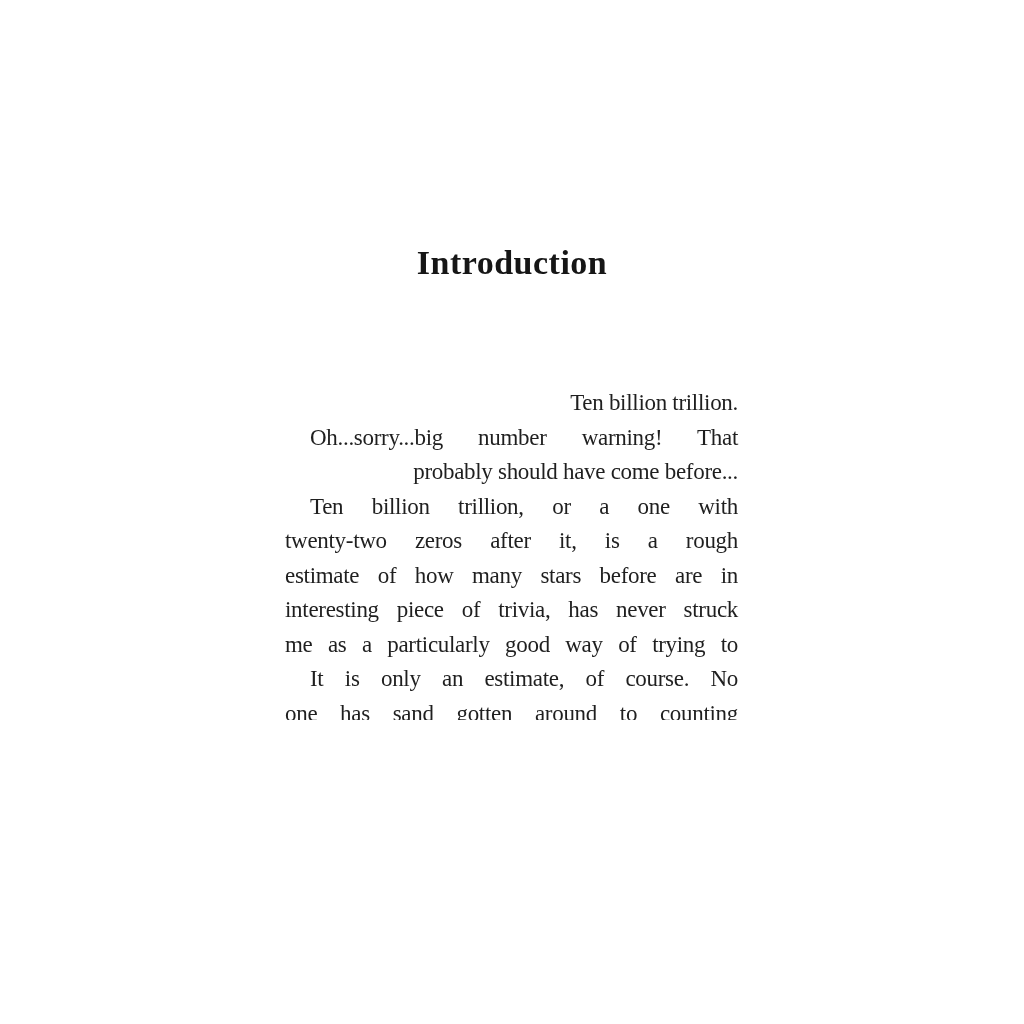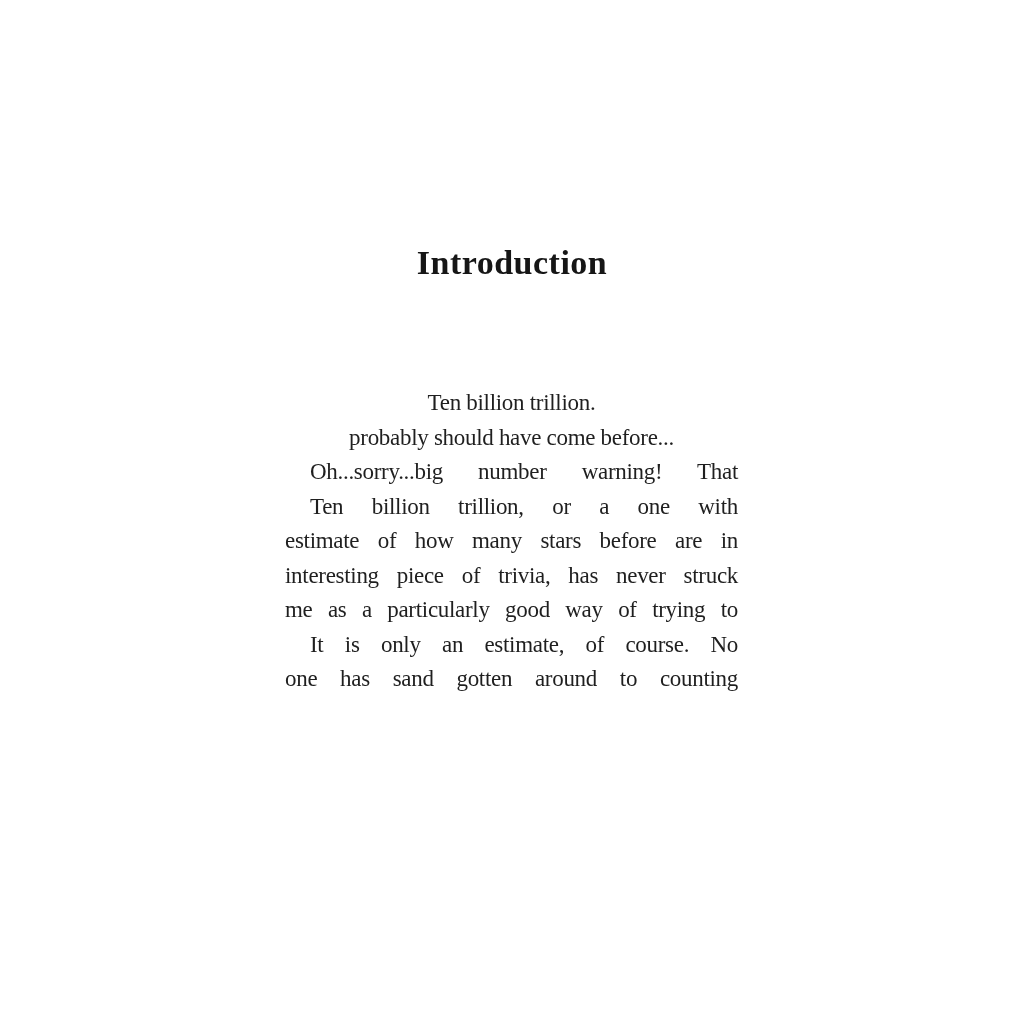--- a/index.html
+++ b/index.html
@@ -33,21 +33,21 @@
     position: absolute;
     top: 386px;
     left: 285px;
     width: 453px;
     font-size: 23px;
     letter-spacing: -0.3px;
     line-height: 34.5px;
     color: #1f1f1f;
   }
   .text-line {
-    text-align: center;
+    text-align: right;
   }
   .text-line.just {
     text-align: justify;
     text-align-last: justify;
   }
   .text-line.indent {
     text-indent: 25px;
   }
   .page-number {
     position: absolute;
@@ -60,23 +60,24 @@
   }
 </style>
 </head>
 <body>
 
 <div class="book-page">
   <h1 class="chapter-title">Introduction</h1>
 
   <div class="body-text">
       <div class="text-line">Ten billion trillion.</div>
+      <div class="text-line just indent">Oh...sorry...big number warning! That</div>
       <div class="text-line">probably should have come before...</div>
-      <div class="text-line just indent">Oh...sorry...big number warning! That</div>
       <div class="text-line just indent">Ten billion trillion, or a one with</div>
+      <div class="text-line just">twenty-two zeros after it, is a rough</div>
       <div class="text-line just">estimate of how many stars before are in</div>
       <div class="text-line just">interesting piece of trivia, has never struck</div>
       <div class="text-line just">me as a particularly good way of trying to</div>
       <div class="text-line just indent">It is only an estimate, of course. No</div>
       <div class="text-line just">one has sand gotten around to counting</div>
     </div>
 
   <div class="page-number">1</div>
 </div>
 

